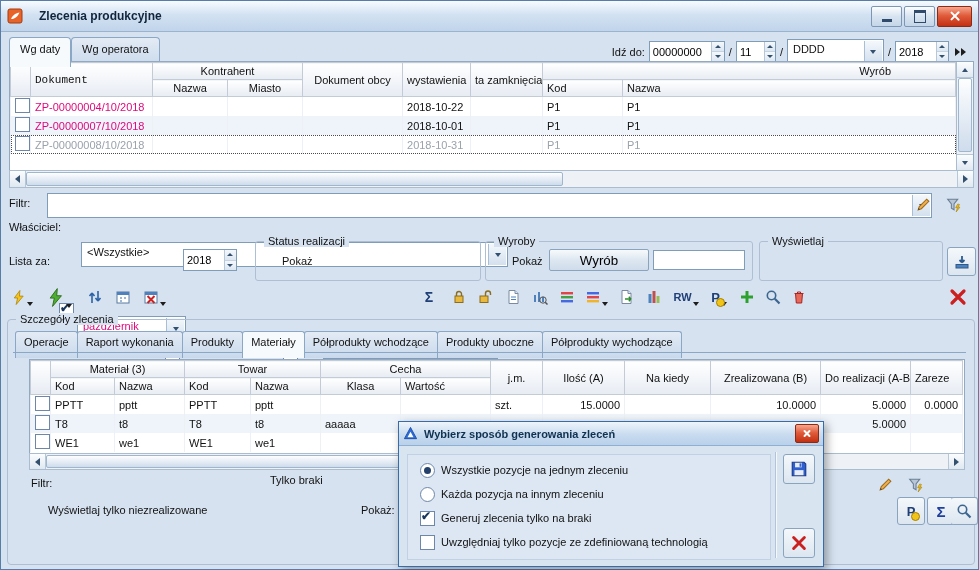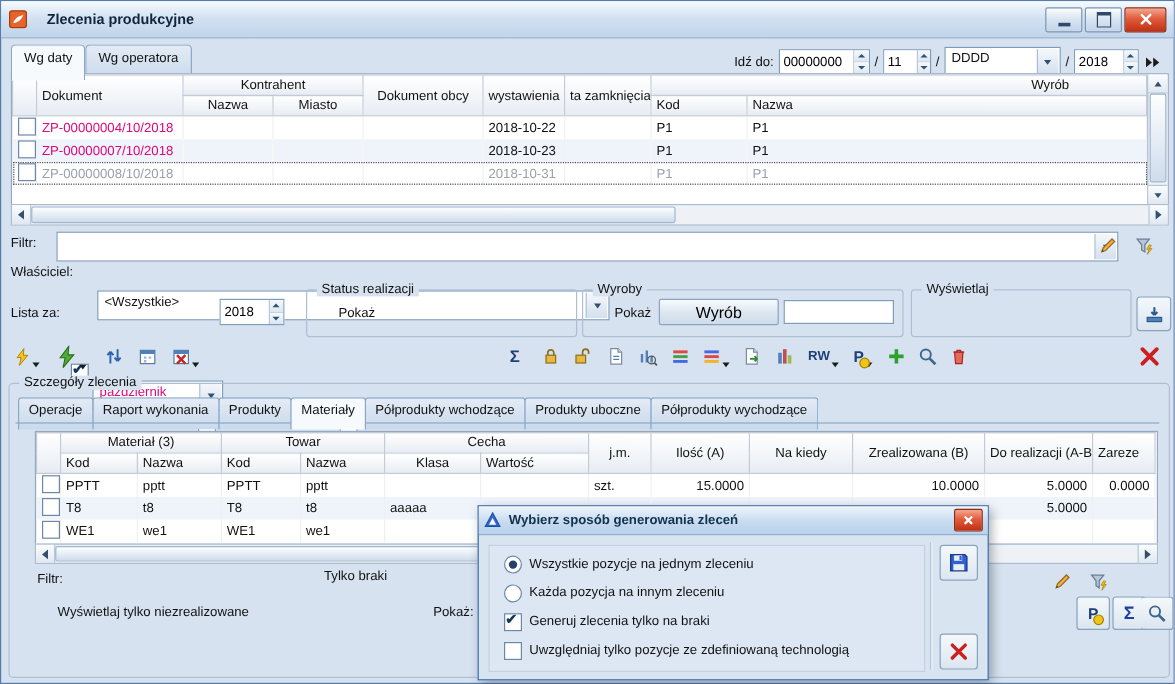--- a/index.html
+++ b/index.html
@@ -174,21 +174,21 @@
           <col style="width:75px">
           <col style="width:100px">
           <col style="width:68px">
           <col style="width:72px">
           <col style="width:80px">
           <col style="width:333px">
         </colgroup>
       <tbody>
           <tr>
         <th rowspan="2" class="chkcol"></th>
-        <th rowspan="2" style="text-align:left;">Dokument</th>
+        <th rowspan="2" style="text-align:left;font-family:Liberation Mono, monospace;">Dokument</th>
         <th colspan="2">Kontrahent</th>
         <th rowspan="2">Dokument obcy</th>
         <th rowspan="2">wystawienia</th>
         <th rowspan="2">ta zamknięcia</th>
         <th colspan="2" style="text-align:right;padding-right:64px;">Wyrób</th>
       </tr>
       <tr>
         <th>Nazwa</th>
         <th>Miasto</th>
         <th style="text-align:left;">Kod</th>
@@ -204,21 +204,21 @@
         <td></td>
         <td>P1</td>
         <td>P1</td>
       </tr>
       <tr class="alt">
         <td class="chkcol"><span class="chk"></span></td>
         <td class="pink">ZP-00000007/10/2018</td>
         <td></td>
             <td></td>
             <td></td>
-        <td>2018-10-23</td>
+        <td>2018-10-01</td>
         <td></td>
         <td>P1</td>
         <td>P1</td>
       </tr>
       <tr class="focused">
         <td class="chkcol"><span class="chk"></span></td>
         <td class="dim">ZP-00000008/10/2018</td>
         <td></td>
             <td></td>
             <td></td>

